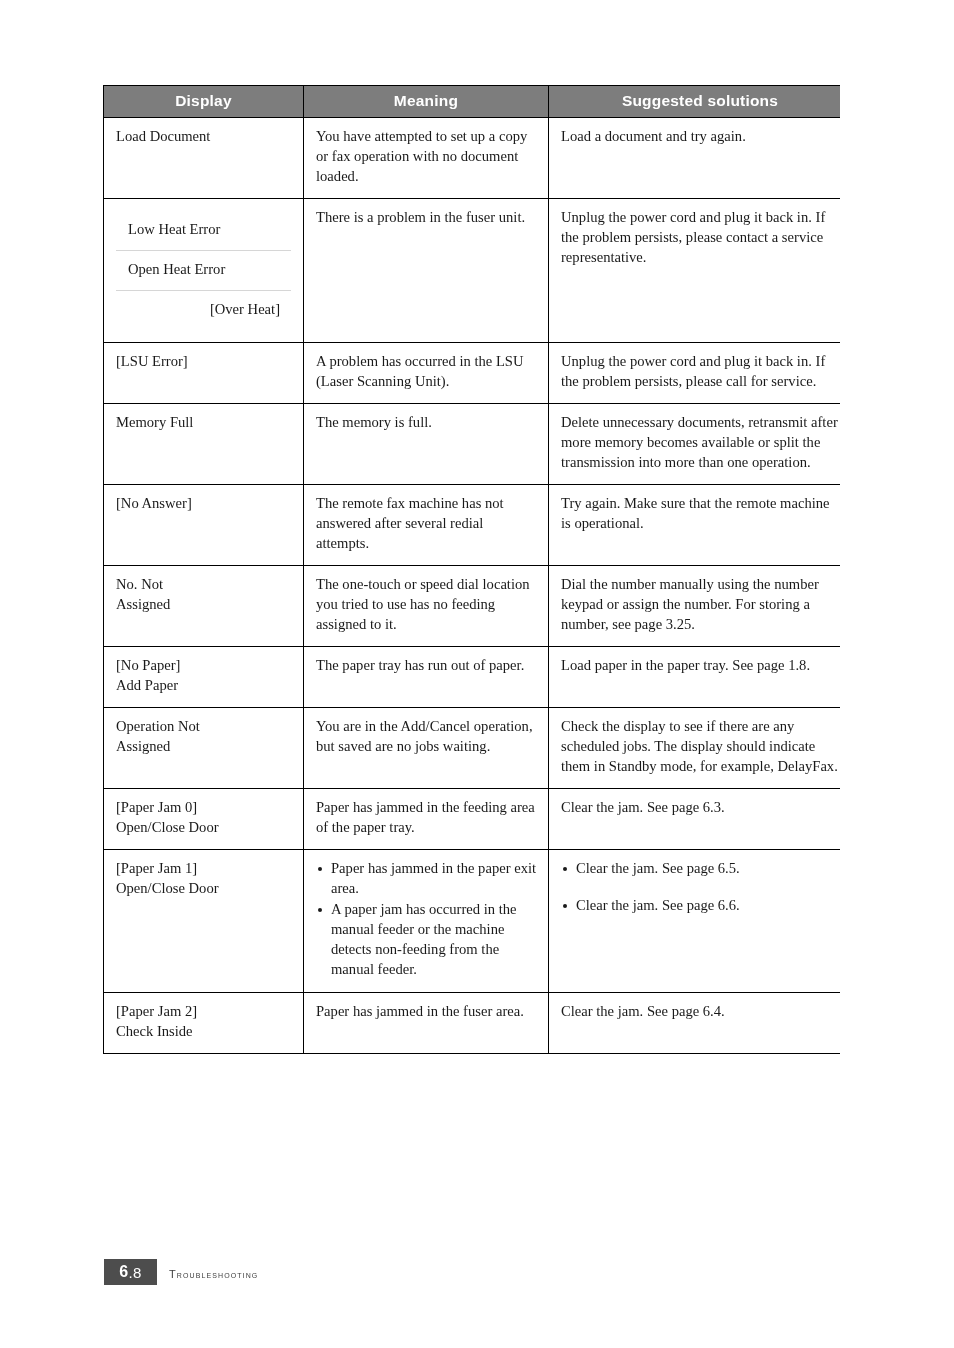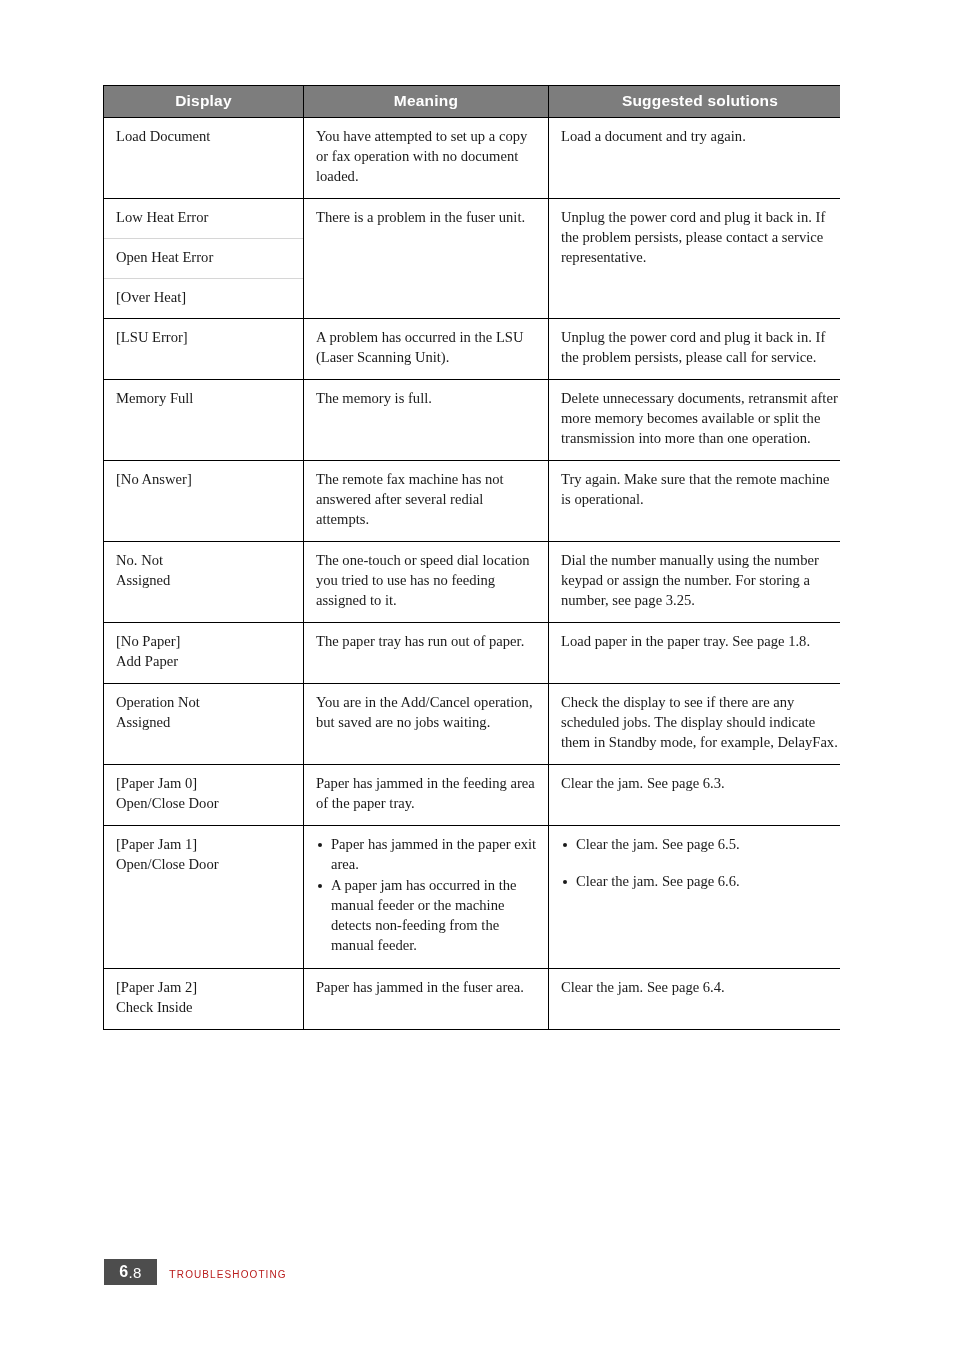--- a/index.html
+++ b/index.html
@@ -59,28 +59,28 @@
     font-size: 14.6px;
     line-height: 1.37;
     color: #1a1a1a;
     font-family: Liberation Serif, serif;
   }
   #error-table td:last-child { border-right: none; }
   #error-table tbody tr:first-child td { border-top: none; }
 
   
   .subcell {
-    padding: 0 !important;
+    padding: 12px !important;
   }
   .subcell .sub {
     padding: 9px 11px 10px 12px;
     border-bottom: 1px solid #d6d6d6;
     min-height: 14px;
   }
-  .subcell .sub:last-child { border-bottom: none; }
+  .subcell .sub:last-child { border-bottom: none; text-align: right; }
 
   
   ul.blist {
     margin: 0;
     padding: 0;
     list-style: none;
   }
   ul.blist li {
     position: relative;
     padding-left: 15px;
@@ -115,23 +115,23 @@
     display: flex;
     align-items: center;
     justify-content: center;
     font-size: 15px;
     letter-spacing: .3px;
   }
   #page-number-box .major { font-weight: bold; font-size: 16px; }
   #page-number-box .minor { font-weight: normal; font-size: 15px; }
   #footer-chapter {
     margin-left: 12px;
-    font-size: 14px;
+    font-size: 10px;
     letter-spacing: 1.1px;
-    color: #b91c1c;
+    color: #404040;
     font-variant: small-caps;
     text-transform: lowercase;
   }
   #footer-chapter::first-letter { font-size: 15px; }
 </style>
 </head>
 <body>
 
 <div id="page">
 

